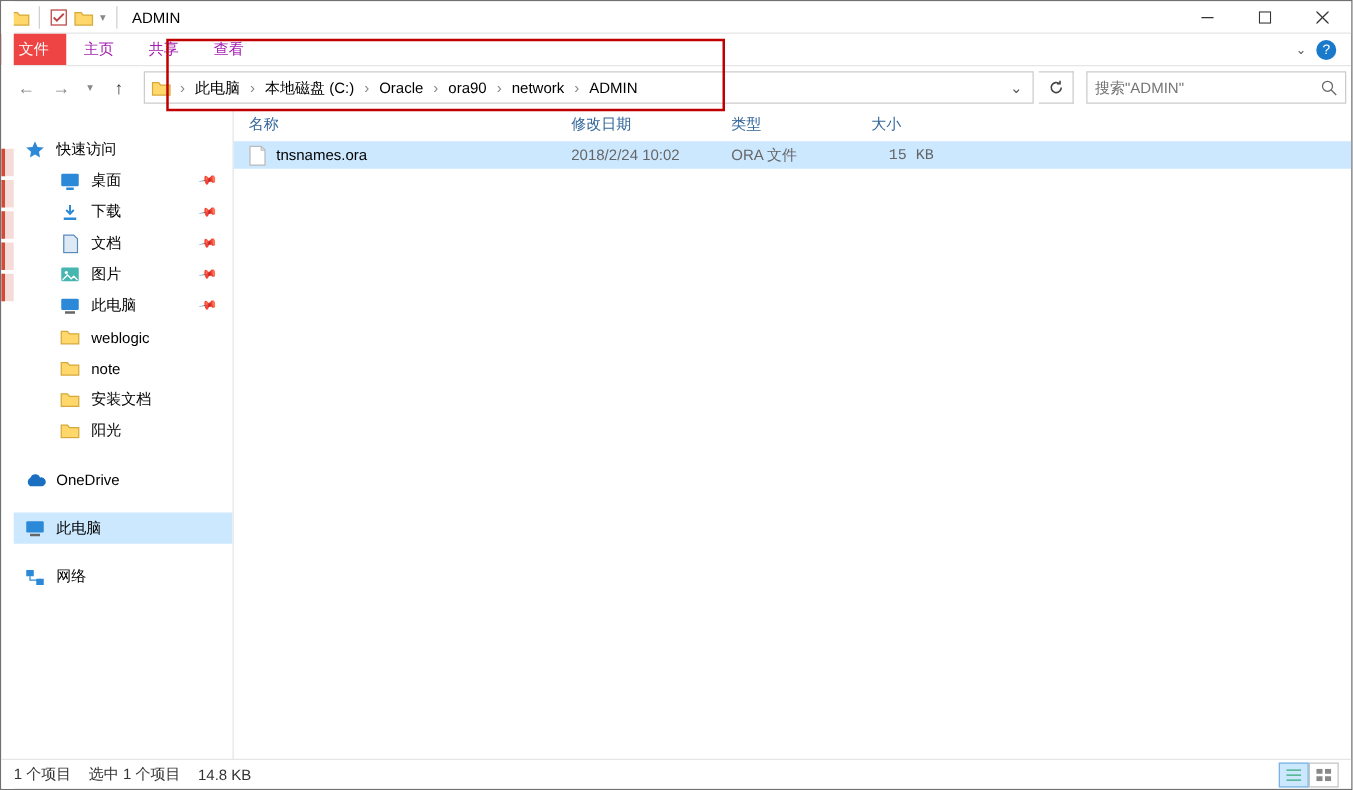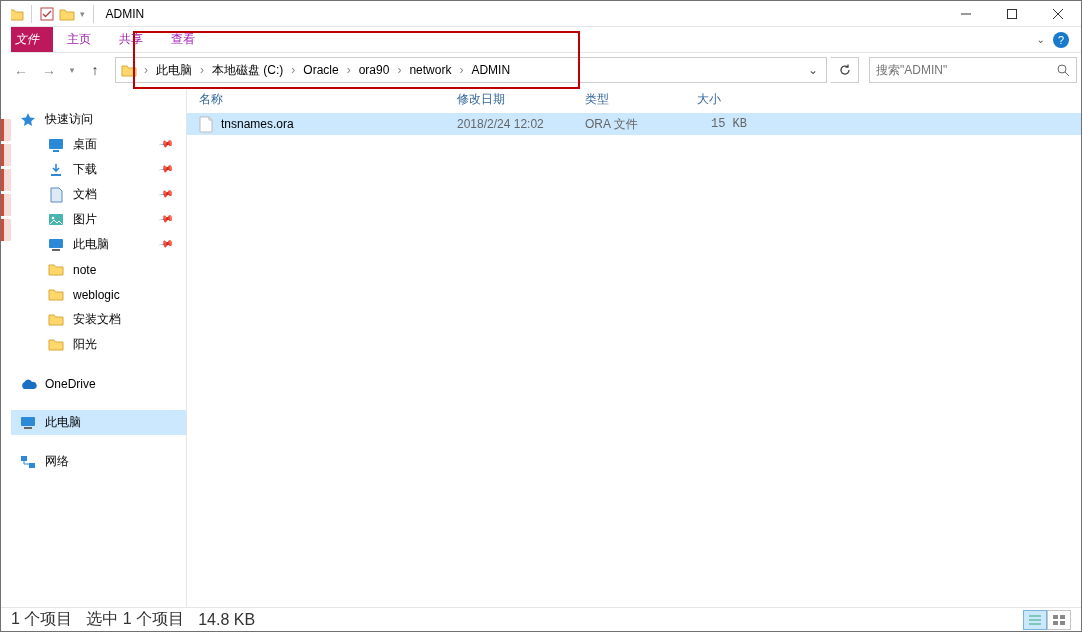--- a/index.html
+++ b/index.html
@@ -10,21 +10,21 @@
 .titlebar .qat { display: flex; align-items: center; gap: 2px; padding-left: 6px; }
 .titlebar .qat .folder-icon-sm { width: 18px; height: 18px; display: flex; align-items: center; justify-content: center; }
 .titlebar .qat .divider-v { width: 1px; height: 18px; background: #d0d0d0; margin: 0 4px; }
 .titlebar .title { padding-left: 8px; font-size: 12px; color: #000; }
 .titlebar .wincontrols { margin-left: auto; display: flex; }
 .titlebar .wincontrols .btn { width: 46px; height: 26px; display: flex; align-items: center; justify-content: center; font-size: 10px; color: #333; }
 
 
 .ribbon { height: 26px; display: flex; align-items: stretch; border-bottom: 1px solid #e5e5e5; font-size: 12px; }
 .ribbon .tab { padding: 0 14px; display: flex; align-items: center; color: #a21caf; }
-.ribbon .tab.file { background: #be185d; color: #fff; font-style: italic; }
+.ribbon .tab.file { background: #ef4444; color: #fff; }
 .ribbon .spacer { flex: 1; }
 .ribbon .help { display: flex; align-items: center; gap: 8px; padding-right: 12px; color: #555; }
 .ribbon .help .caret { font-size: 10px; color: #555; }
 .ribbon .help .q { width: 16px; height: 16px; border-radius: 50%; background: #1979ca; color: #fff; display: flex; align-items: center; justify-content: center; font-size: 11px; }
 
 
 .navrow { height: 34px; display: flex; align-items: center; padding: 3px 4px; gap: 4px; }
 .navrow .navbtns { display: flex; align-items: center; gap: 4px; padding: 0 4px; }
 .navrow .navbtns .nb { width: 24px; height: 24px; display: flex; align-items: center; justify-content: center; color: #888; font-size: 14px; }
 .navrow .navbtns .nb.enabled { color: #333; }
@@ -64,21 +64,21 @@
 .filepane .headers .col.size { width: 80px; text-align: left; }
 .filepane .row { display: flex; height: 22px; align-items: center; }
 .filepane .row.selected { background: #cce8ff; }
 .filepane .row .cell { padding-left: 12px; color: #333; }
 .filepane .row .cell.name { width: 258px; display: flex; align-items: center; gap: 8px; color: #000; }
 .filepane .row .cell.date { width: 128px; color: #666; }
 .filepane .row .cell.type { width: 112px; color: #666; }
 .filepane .row .cell.size { width: 80px; text-align: right; padding-right: 18px; color: #666; font-family: Liberation Mono, monospace; }
 
 
-.statusbar { position: absolute; left: 0; right: 0; bottom: 0; height: 24px; border-top: 1px solid #e5e5e5; display: flex; align-items: center; padding: 0 10px; font-size: 16px; color: #333; background: #fff; }
+.statusbar { position: absolute; left: 0; right: 0; bottom: 0; height: 24px; border-top: 1px solid #e5e5e5; display: flex; align-items: center; padding: 0 10px; font-size: 12px; color: #333; background: #fff; }
 .statusbar .seg { margin-right: 14px; }
 .statusbar .views { margin-left: auto; display: flex; gap: 0; }
 .statusbar .views .vbtn { width: 24px; height: 20px; border: 1px solid #c4c4c4; display: flex; align-items: center; justify-content: center; font-size: 10px; color: #555; }
 .statusbar .views .vbtn.active { background: #cce8ff; border-color: #7bb3e0; }
 
 
 svg { display: block; }
 
 
 .leftgutter { position: absolute; left: 0; top: 0; width: 10px; height: 632px; background: #fff; }
@@ -257,29 +257,29 @@
         </span>
       <span>此电脑</span>
       <span class="pin">📌</span>
     </div>
     <div class="node child">
       <span class="icon">
           <svg width="16" height="13" viewBox="0 0 16 13">
             <path d="M1 2h5l1.5 2H15v8H1z" fill="#ffd76a" stroke="#d6a93a"></path>
           </svg>
         </span>
+      <span>weblogic</span>
+    </div>
+    <div class="node child">
+      <span class="icon">
+          <svg width="16" height="13" viewBox="0 0 16 13">
+            <path d="M1 2h5l1.5 2H15v8H1z" fill="#ffd76a" stroke="#d6a93a"></path>
+          </svg>
+        </span>
       <span>note</span>
-    </div>
-    <div class="node child">
-      <span class="icon">
-          <svg width="16" height="13" viewBox="0 0 16 13">
-            <path d="M1 2h5l1.5 2H15v8H1z" fill="#ffd76a" stroke="#d6a93a"></path>
-          </svg>
-        </span>
-      <span>weblogic</span>
     </div>
     <div class="node child">
       <span class="icon">
           <svg width="16" height="13" viewBox="0 0 16 13">
             <path d="M1 2h5l1.5 2H15v8H1z" fill="#ffd76a" stroke="#d6a93a"></path>
           </svg>
         </span>
       <span>安装文档</span>
     </div>
     <div class="node child">
@@ -336,21 +336,21 @@
     <div class="row selected">
       <div class="cell name">
         <span>
             <svg width="14" height="17" viewBox="0 0 14 17">
               <path d="M1 1h9l3 3v12H1z" fill="#fff" stroke="#bbb"></path>
               <path d="M10 1v3h3" fill="none" stroke="#bbb"></path>
             </svg>
           </span>
         <span>tnsnames.ora</span>
       </div>
-      <div class="cell date">2018/2/24 12:02</div>
+      <div class="cell date">2018/2/24 10:02</div>
       <div class="cell type">ORA 文件</div>
       <div class="cell size">15 KB</div>
     </div>
   </div>
 </div>
 
 <div class="statusbar">
   <span class="seg">1 个项目</span>
   <span class="seg">选中 1 个项目</span>
   <span class="seg">14.8 KB</span>

